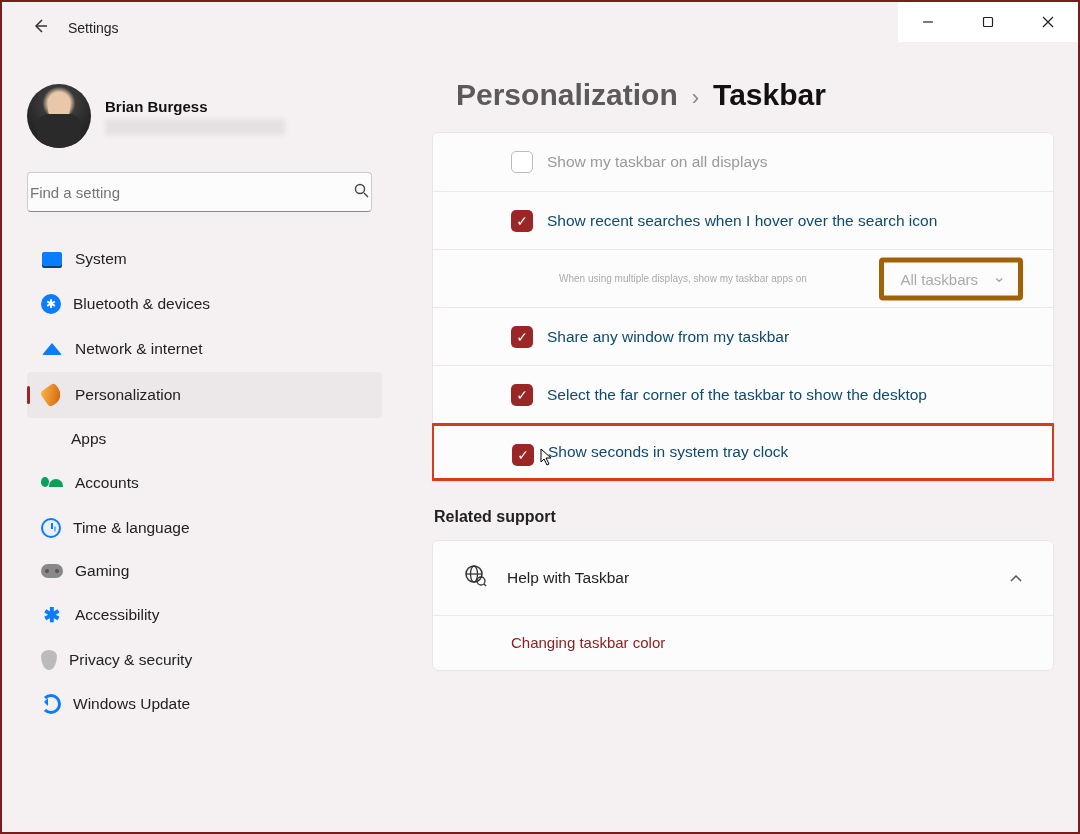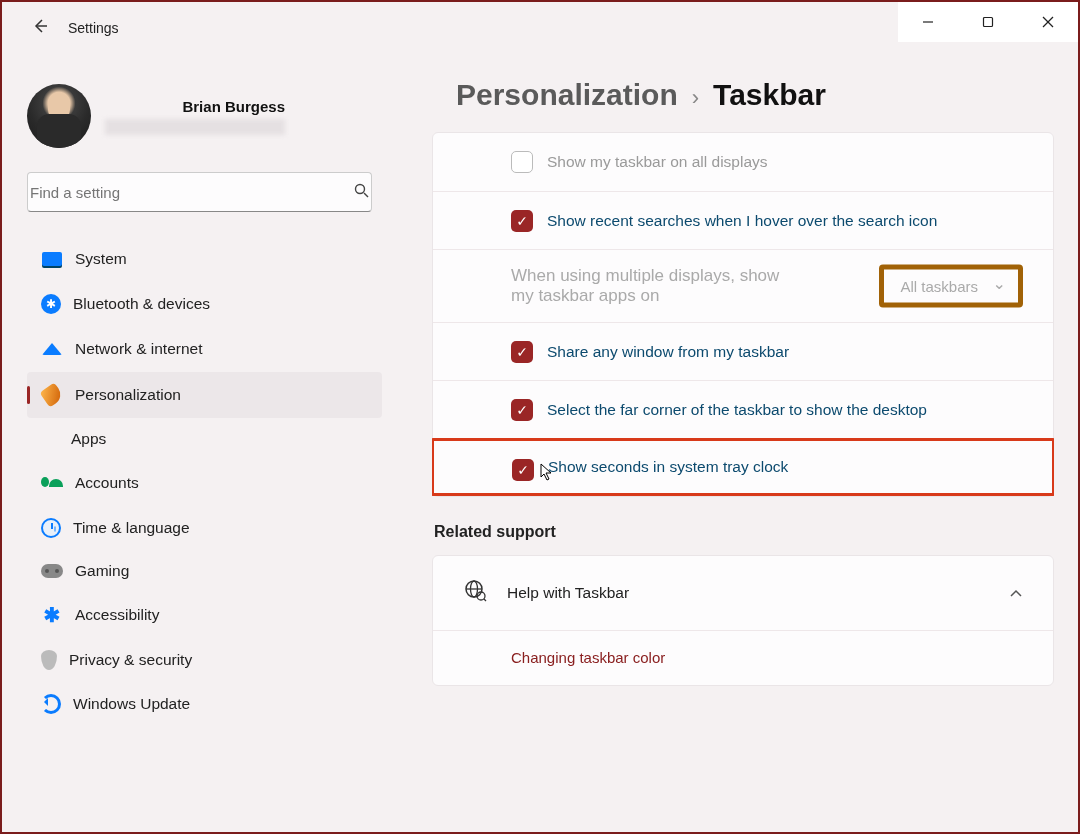--- a/index.html
+++ b/index.html
@@ -6,21 +6,21 @@
   body { width: 1080px; height: 834px; background: #f5f1f2; border: 2px solid #7a1c1c; position: relative; overflow: hidden; }
   
   .titlebar { position: absolute; top: 0; right: 0; width: 180px; height: 40px; background: #fff; display: flex; }
   .titlebar .btn { flex: 1; display: flex; align-items: center; justify-content: center; font-size: 14px; color: #222; cursor: pointer; }
   
   .header { display: flex; align-items: center; padding: 16px 0 0 30px; gap: 20px; }
   .back-arrow { font-size: 16px; color: #333; cursor: pointer; }
   .app-title { font-size: 14px; color: #222; }
   
   .sidebar { position: absolute; left: 0; top: 70px; width: 400px; padding: 8px 20px 0 25px; }
-  .profile { display: flex; align-items: center; gap: 14px; padding: 4px 0 20px 0; text-align: right; }
+  .profile { display: flex; align-items: center; gap: 14px; padding: 4px 0 20px 0; }
   .avatar { width: 64px; height: 64px; border-radius: 50%; background: radial-gradient(circle at 50% 30%, #e8c8a8 0%, #e8c8a8 20%, #3a3a3a 30%, #2a2a2a 55%, #1a1a1a 100%); position: relative; overflow: hidden; }
   .avatar::before { content:""; position:absolute; top:10px; left:50%; transform:translateX(-50%); width:22px; height:26px; background:#e8c8a8; border-radius:50% 50% 40% 40%; }
   .avatar::after { content:""; position:absolute; top:30px; left:50%; transform:translateX(-50%); width:44px; height:36px; background:#2a2a2a; border-radius:12px 12px 0 0; }
   .profile-name { font-size: 15px; font-weight: 700; color: #111; }
   .profile-email { width: 180px; height: 16px; background: #e5e0e2; margin-top: 4px; filter: blur(2px); }
   
   .search-box { display: flex; align-items: center; border: 1px solid #ccc; border-bottom: 1.5px solid #888; border-radius: 4px; background: #fdfcfd; padding: 0 2px; height: 40px; margin: 4px 10px 24px 0; }
   .search-box input { border: none; outline: none; flex: 1; font-size: 15px; background: transparent; color: #555; }
   .search-icon { font-size: 15px; color: #444; }
   
@@ -59,21 +59,21 @@
   .card { background: #fdfcfd; border: 1px solid #eae5e7; border-radius: 6px; margin: 0 0 26px 0; }
   .row { display: flex; align-items: center; padding: 16px 30px 16px 78px; border-top: 1px solid #eee7e9; position: relative; min-height: 58px; }
   .row:first-child { border-top: none; }
   .chk { position: absolute; left: 78px; top: 18px; width: 22px; height: 22px; border-radius: 5px; display: flex; align-items: center; justify-content: center; }
   .chk.on { background: #9a2626; color: #fff; font-size: 14px; }
   .chk.off { border: 1.5px solid #bbb; background: #fff; }
   .row-text { font-size: 15.5px; color: #0c4a6e; padding-left: 36px; max-width: 440px; }
   .row.disabled .row-text { color: #9a9a9a; }
   .row.disabled .row-sub { color: #aaa; }
   .row.has-drop { padding-right: 200px; }
-  .row-sub { font-size: 17px; color: #9a9a9a; padding-left: 0; max-width: 280px; }
+  .row-sub { font-size: 10px; color: #9a9a9a; padding-left: 0; max-width: 280px; margin-left: 48px; }
   .dropdown { position: absolute; right: 30px; top: 50%; transform: translateY(-50%); border: 5px solid #a16207; border-radius: 4px; padding: 8px 40px 8px 16px; font-size: 15px; color: #aaa; background: #fdfcfd; }
   .dropdown::after { content: "⌄"; position: absolute; right: 12px; top: 4px; color: #aaa; font-size: 16px; }
   
   .highlight-row { border: 3px solid #d83a1a; border-radius: 2px; margin: 0 -2px; }
   .cursor { position: absolute; left: 106px; top: 22px; width: 14px; height: 18px; }
   .cursor svg { width: 100%; height: 100%; }
   
   .section-title { font-size: 16px; font-weight: 600; color: #222; padding: 0 0 14px 2px; }
   
   .help-row { display: flex; align-items: center; padding: 22px 30px; gap: 20px; }

